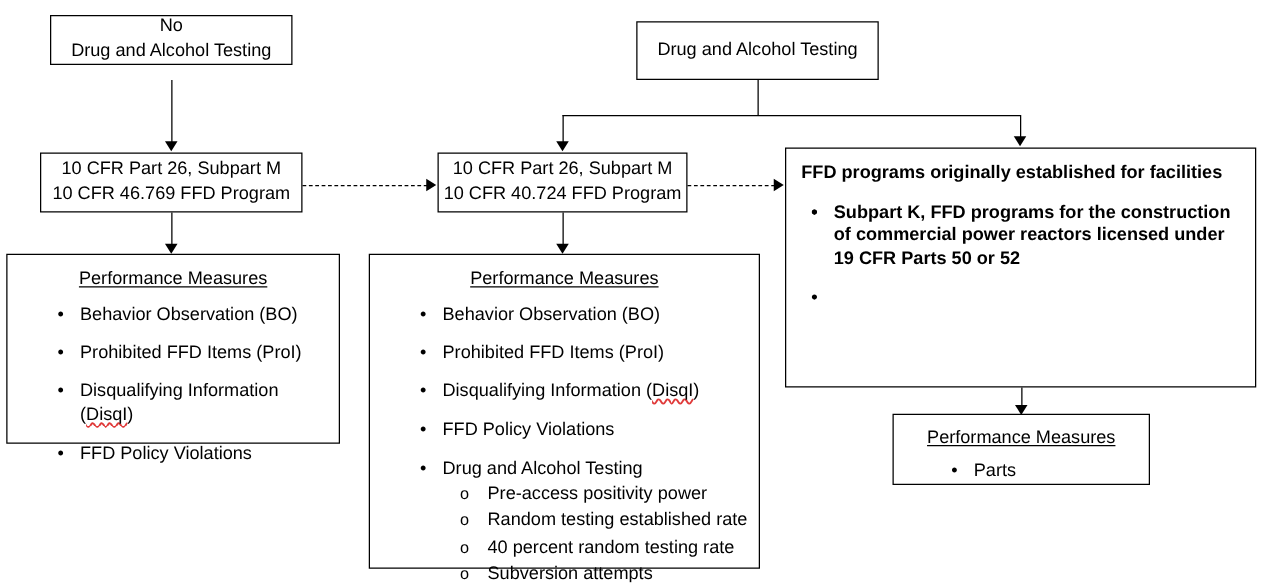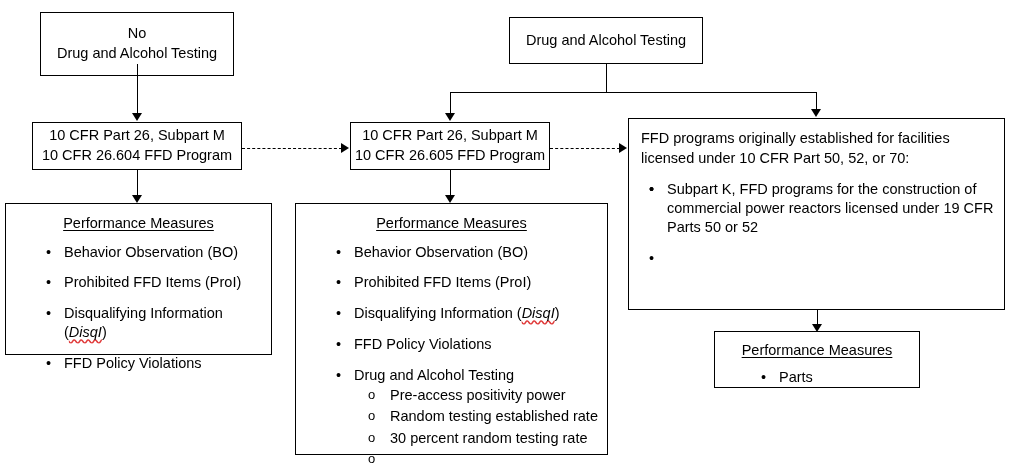--- a/index.html
+++ b/index.html
@@ -82,21 +82,20 @@
     top: 0;
     font-size: 13px;
   }
   .tight > li {
     margin-bottom: 10px;
   }
   .misspell {
     text-decoration: underline wavy #e03a3a;
     text-decoration-skip-ink: none;
     text-underline-offset: 1px;
-    font-style: italic;
   }
   
   .vline {
     position: absolute;
     width: 0;
     border-left: 1.5px solid #000000;
   }
   .hline {
     position: absolute;
     height: 0;
@@ -122,42 +121,41 @@
     border-top: 5px solid transparent;
     border-bottom: 5px solid transparent;
     border-left: 8px solid #000000;
   }
 </style>
 </head>
 <body>
 
 <div id="canvas">
 
-  <div class="box center" style="left:40px; top:12px; width:194px; height:64px;">
+  <div class="box center" style="left:40px; top:12px; width:194px; height:40px;">
     <div class="line">No</div>
     <div class="line">Drug and Alcohol Testing</div>
   </div>
 
   <div class="box center" style="left:509px; top:17px; width:194px; height:47px;">
     <div class="line">Drug and Alcohol Testing</div>
   </div>
 
   <div class="box center" style="left:32px; top:122px; width:210px; height:48px;">
     <div class="line">10 CFR Part 26, Subpart M</div>
-    <div class="line">10 CFR 26.604 FFD Program</div>
+    <div class="line">10 CFR 46.769 FFD Program</div>
   </div>
 
   <div class="box center" style="left:350px; top:122px; width:200px; height:48px;">
     <div class="line">10 CFR Part 26, Subpart M</div>
-    <div class="line">10 CFR 26.605 FFD Program</div>
-  </div>
-
-  <div class="box" style="left:628px; top:118px; width:377px; height:192px; padding:10px 10px 8px 12px;">
+    <div class="line">10 CFR 40.724 FFD Program</div>
+  </div>
+
+  <div class="box" style="left:628px; top:118px; width:377px; height:192px; padding:10px 10px 8px 12px;font-weight:bold;">
     <div style="line-height:1.35;">FFD programs originally established for facilities</div>
-    <div style="line-height:1.35; margin-bottom:11px;">licensed under 10 CFR Part 50, 52, or 70:</div>
     <ul class="bullets">
       <li>
         <span class="bullet-glyph">•</span>
       </li>
       <li>
         <span class="bullet-glyph">•</span>
         <span>Subpart K, FFD programs for the construction of commercial power reactors licensed under 19 CFR Parts 50 or 52</span>
       </li>
       <li>
         <span class="bullet-glyph">•</span>
@@ -213,24 +211,25 @@
           <li>
             <span class="subbullet-glyph">o</span>
             <span>Pre-access positivity power</span>
           </li>
           <li>
             <span class="subbullet-glyph">o</span>
             <span>Random testing established rate</span>
           </li>
           <li>
             <span class="subbullet-glyph">o</span>
-            <span>30 percent random testing rate</span>
-          </li>
-          <li>
-            <span class="subbullet-glyph">o</span>
+            <span>40 percent random testing rate</span>
+          </li>
+          <li>
+            <span class="subbullet-glyph">o</span>
+            <span>Subversion attempts</span>
           </li>
         </ul>
       </li>
     </ul>
   </div>
 
   <div class="box" style="left:714px; top:331px; width:206px; height:57px; padding:9px 8px 8px 8px;">
     <div class="pm-title">Performance Measures</div>
     <ul class="bullets" style="margin-top:7px; padding-left:30px;">
       <li style="margin-bottom:0;">

